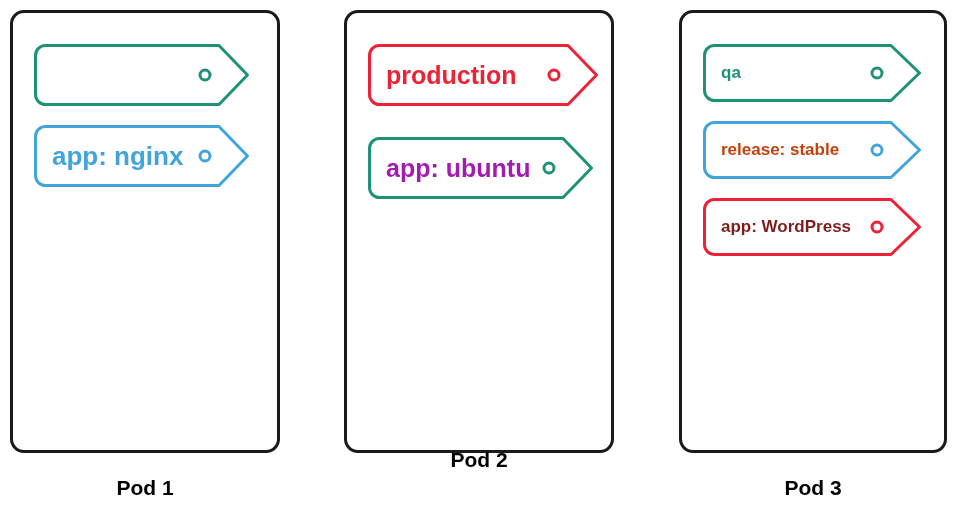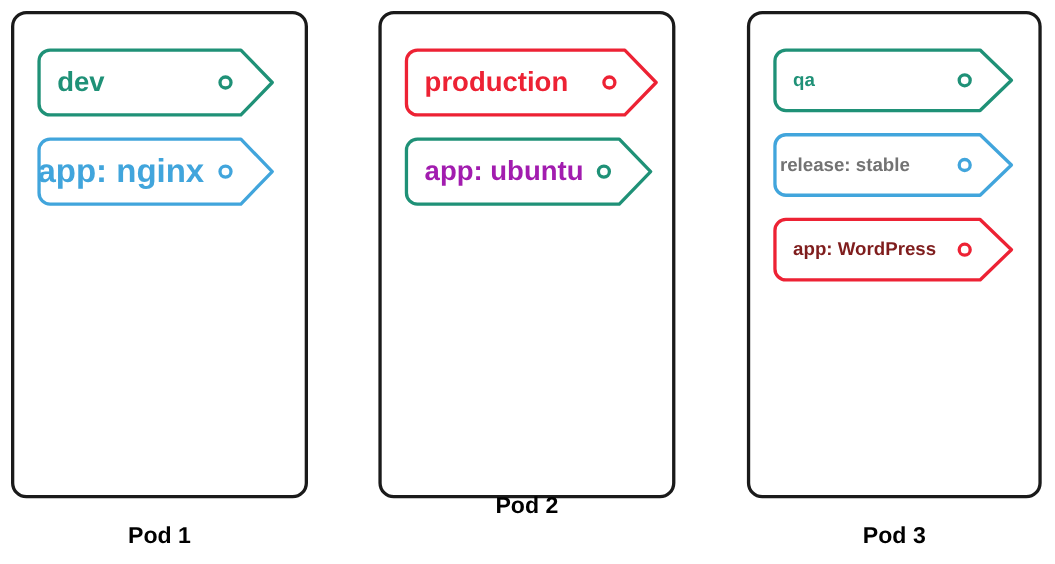--- a/index.html
+++ b/index.html
@@ -62,33 +62,32 @@
 <body>
 
 <div class="canvas">
     <div class="pod" style="left: 10px; top: 10px; width: 270px; height: 443px;"></div>
     <div class="tags" style="left: 34px; top: 44px; gap: 19px;">
       <div class="tag" style="width: 215px; height: 62px;">
         <svg width="215" height="62" viewBox="0 0 215 62">
           <path d="M 11.5 1.5 H 185 L 213.5 31 L 185 60.5 H 11.5 A 10 10 0 0 1 1.5 50.5 V 11.5 A 10 10 0 0 1 11.5 1.5 Z" fill="none" stroke="#1F9177" stroke-width="3" stroke-linejoin="round"></path>
           <circle cx="171" cy="31" r="5" fill="none" stroke="#1F9177" stroke-width="3"></circle>
         </svg>
-        <span class="tag-text" style="color: rgb(31, 145, 119); font-size: 25px; padding-left: 18px; width: 155px;">dev</span>
       </div>
       <div class="tag" style="width: 215px; height: 62px;">
         <svg width="215" height="62" viewBox="0 0 215 62">
           <path d="M 11.5 1.5 H 185 L 213.5 31 L 185 60.5 H 11.5 A 10 10 0 0 1 1.5 50.5 V 11.5 A 10 10 0 0 1 11.5 1.5 Z" fill="none" stroke="#41A5DC" stroke-width="3" stroke-linejoin="round"></path>
           <circle cx="171" cy="31" r="5" fill="none" stroke="#41A5DC" stroke-width="3"></circle>
         </svg>
-        <span class="tag-text" style="color: rgb(65, 165, 220); font-size: 30px; width: 155px;">app: nginx</span>
+        <span class="tag-text" style="color: rgb(65, 165, 220); font-size: 26px; padding-left: 18px; width: 155px;">app: nginx</span>
       </div>
     </div>
     <div class="pod-label" style="left: 10px; width: 270px; top: 476px;">Pod 1</div>
     <div class="pod" style="left: 344px; top: 10px; width: 270px; height: 443px;"></div>
-    <div class="tags" style="left: 368px; top: 44px; gap: 19px;">
+    <div class="tags" style="left: 368px; top: 44px; gap: 31px;">
       <div class="tag" style="width: 230px; height: 62px;">
         <svg width="230" height="62" viewBox="0 0 230 62">
           <path d="M 11.5 1.5 H 200 L 228.5 31 L 200 60.5 H 11.5 A 10 10 0 0 1 1.5 50.5 V 11.5 A 10 10 0 0 1 11.5 1.5 Z" fill="none" stroke="#ED2234" stroke-width="3" stroke-linejoin="round"></path>
           <circle cx="186" cy="31" r="5" fill="none" stroke="#ED2234" stroke-width="3"></circle>
         </svg>
         <span class="tag-text" style="color: rgb(237, 34, 52); font-size: 25px; padding-left: 18px; width: 170px;">production</span>
       </div>
       <div class="tag" style="width: 225px; height: 62px;">
         <svg width="225" height="62" viewBox="0 0 225 62">
           <path d="M 11.5 1.5 H 195 L 223.5 31 L 195 60.5 H 11.5 A 10 10 0 0 1 1.5 50.5 V 11.5 A 10 10 0 0 1 11.5 1.5 Z" fill="none" stroke="#1F9177" stroke-width="3" stroke-linejoin="round"></path>
@@ -105,21 +104,21 @@
           <path d="M 11.5 1.5 H 188 L 216.5 29 L 188 56.5 H 11.5 A 10 10 0 0 1 1.5 46.5 V 11.5 A 10 10 0 0 1 11.5 1.5 Z" fill="none" stroke="#1F9177" stroke-width="3" stroke-linejoin="round"></path>
           <circle cx="174" cy="29" r="5" fill="none" stroke="#1F9177" stroke-width="3"></circle>
         </svg>
         <span class="tag-text" style="color: rgb(31, 145, 119); font-size: 17px; padding-left: 18px; width: 158px;">qa</span>
       </div>
       <div class="tag" style="width: 218px; height: 58px;">
         <svg width="218" height="58" viewBox="0 0 218 58">
           <path d="M 11.5 1.5 H 188 L 216.5 29 L 188 56.5 H 11.5 A 10 10 0 0 1 1.5 46.5 V 11.5 A 10 10 0 0 1 11.5 1.5 Z" fill="none" stroke="#41A5DC" stroke-width="3" stroke-linejoin="round"></path>
           <circle cx="174" cy="29" r="5" fill="none" stroke="#41A5DC" stroke-width="3"></circle>
         </svg>
-        <span class="tag-text" style="color: #737373; font-size: 17px; padding-left: 6px; width: 158px;">release: stable</span>
+        <span class="tag-text" style="color: #c2410c; font-size: 17px; padding-left: 18px; width: 158px;">release: stable</span>
       </div>
       <div class="tag" style="width: 218px; height: 58px;">
         <svg width="218" height="58" viewBox="0 0 218 58">
           <path d="M 11.5 1.5 H 188 L 216.5 29 L 188 56.5 H 11.5 A 10 10 0 0 1 1.5 46.5 V 11.5 A 10 10 0 0 1 11.5 1.5 Z" fill="none" stroke="#ED2234" stroke-width="3" stroke-linejoin="round"></path>
           <circle cx="174" cy="29" r="5" fill="none" stroke="#ED2234" stroke-width="3"></circle>
         </svg>
         <span class="tag-text" style="color: #7f1d1d; font-size: 17px; padding-left: 18px; width: 158px;">app: WordPress</span>
       </div>
     </div>
     <div class="pod-label" style="left: 679px; width: 268px; top: 476px;">Pod 3</div>

